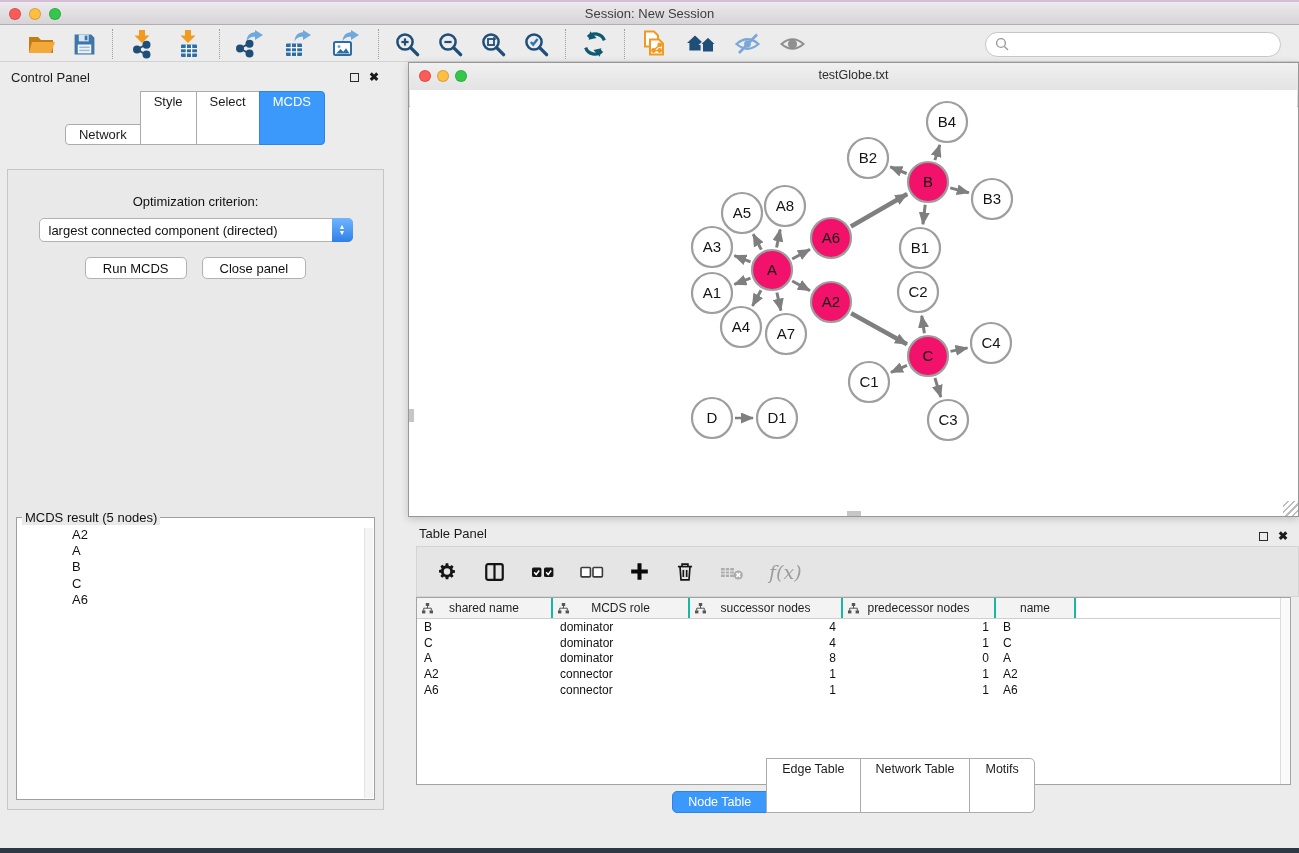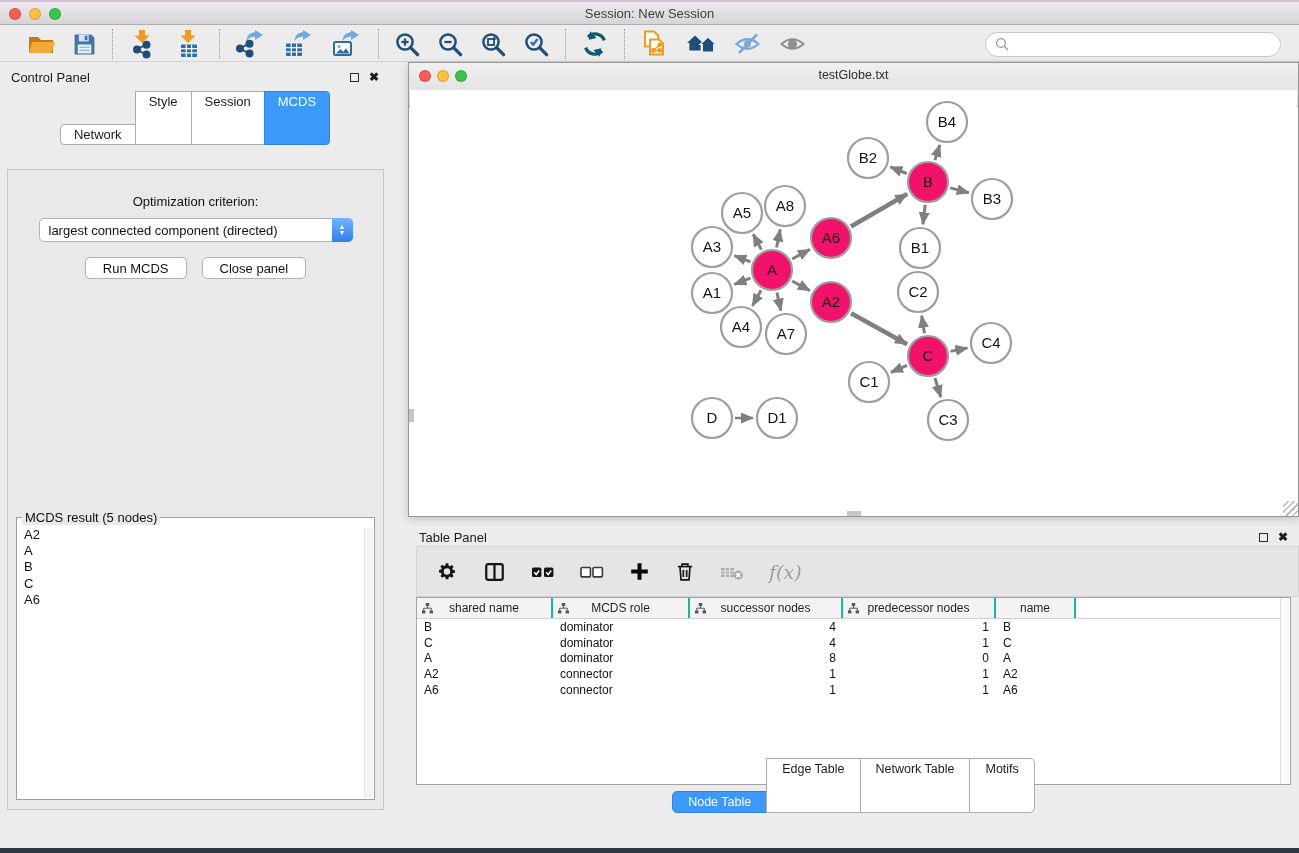--- a/index.html
+++ b/index.html
@@ -34,39 +34,39 @@
   .tab { background:#fff; border:1px solid #ABABAB; margin-left:-1px; font-size:13px; padding:2px 13px; color:#1B1B1B; cursor:pointer; }
   .tab:first-child { border-radius:4px 0 0 4px; margin-left:0;margin-top:33px; }
   .tab:last-child { border-radius:0 4px 4px 0; }
   .tab.active { background:#3B99FC; border-color:#3083E3; color:#fff; }
   .cp-body { position:absolute; left:7px; right:6px; top:106px; bottom:10px; border:1px solid #C6C6C6; background:#E9E9E9; }
   .opt-label { text-align:center; margin-top:24px; font-size:13px; color:#111; }
   .dropdown { margin:9px auto 0; width:314px; height:24px; background:#fff; border:1px solid #B2B2B2; border-radius:5px; position:relative; display:flex; align-items:center; font-size:13px; padding-left:9px; cursor:pointer; color:#111; }
   .dd-stepper { position:absolute; right:-1px; top:-1px; bottom:-1px; width:21px; border-radius:0 5px 5px 0; background:linear-gradient(#71B5FF,#2E7FE8); display:flex; flex-direction:column; align-items:center; justify-content:center; color:#fff; font-size:7px; line-height:6px; }
   .btn-row { display:flex; justify-content:center; gap:15px; margin-top:15px; }
   .cp-btn { background:#fff; border:1px solid #B2B2B2; border-radius:5px; height:22px; padding:0 17px; font-size:13px; color:#111; cursor:pointer; }
-  .result-box { position:absolute; left:8px; right:8px; top:347px; bottom:9px; border:1px solid #9F9F9F; background:#fff; }
+  .result-box { position:absolute; left:8px; right:8px; top:347px; bottom:9px; border:1px solid #9F9F9F; background:#fff;padding-left:48px; }
   .result-legend { position:absolute; top:-8px; left:5px; background:#E9E9E9; padding:0 3px; font-size:13px; color:#111; }
   .result-list { padding:9px 2px 0 7px; font-size:13px; line-height:16.2px; color:#111; }
   .result-scroll { position:absolute; right:1px; top:10px; bottom:1px; width:9px; background:#F4F4F4; border-left:1px solid #E4E4E4; }
 
   
   .network-window { position:absolute; left:408px; top:62px; width:891px; height:455px; background:#fff; border:1px solid #979797; box-shadow:0 2px 8px rgba(0,0,0,.18); }
   .nw-titlebar { position:relative; height:44px; background:linear-gradient(#F0F0F0,#DCDCDC); border-bottom:1px solid #ACACAC; }
   .nw-traffic { position:absolute; left:10px; top:7px; display:flex; gap:6px; }
   .nw-title { text-align:center; line-height:25px; font-size:12.5px; color:#2E2E2E; }
   .nw-canvas { position:absolute; left:1px; right:1px; top:27px; bottom:1px; background:#fff; }
   .nw-vthumb { position:absolute; left:0; top:346px; width:5px; height:13px; background:#C6C6C6; }
   .nw-hthumb { position:absolute; bottom:0; left:438px; width:14px; height:5px; background:#C6C6C6; }
   .nw-grip { position:absolute; right:0; bottom:0; width:15px; height:15px;
     background:repeating-linear-gradient(135deg, transparent 0 3px, #BDBDBD 3px 4.5px); }
 
   
   .table-panel { position:absolute; left:408px; top:517px; width:891px; height:303px; }
-  .tp-header { height:40px; display:flex; align-items:center; padding:8px 11px; font-size:13px; color:#1B1B1B; }
+  .tp-header { height:40px; display:flex; align-items:flex-end; padding:16px 11px; font-size:13px; color:#1B1B1B; }
   .tp-toolbar { position:absolute; left:8px; right:0; top:29px; height:51px; background:#E5E5E5; border:1px solid #D4D4D4; display:flex; align-items:center; gap:25px; padding:0 19px; }
   .tp-tool { background:none; border:none; display:flex; align-items:center; cursor:pointer; }
   .tp-tool.disabled { cursor:default; }
   .fx-label { font-family:"DejaVu Serif", serif; font-style:italic; font-size:19px; color:#9C9C9C; }
   .tp-table { position:absolute; left:8px; right:8px; top:80px; bottom:35px; background:#fff; border:1px solid #A3A3A3; overflow:hidden; }
   .thead { display:flex; height:21px; border-bottom:1px solid #CFCFCF; }
   .th { position:relative; background:#F3F3F3; border-right:2px solid #14b8a6; display:flex; align-items:center; justify-content:center; font-size:12px; color:#1F1F1F; }
   .th .hicon { position:absolute; left:5px; top:5px; }
   .tbody { }
   .tr { display:flex; height:15.8px; align-items:center; font-size:12px; color:#111; }
@@ -324,21 +324,21 @@
     <div class="cp-header">
       <span>Control Panel</span>
       <span class="panel-controls">
         <span class="float-btn"></span>
         <span class="close-x">✖</span>
       </span>
     </div>
     <div class="cp-tabs" id="cp-tabs">
         <div class="tab">Network</div>
         <div class="tab">Style</div>
-        <div class="tab">Session</div>
+        <div class="tab">Select</div>
         <div class="tab active">MCDS</div>
       </div>
     <div class="cp-body">
       <div class="opt-label">Optimization criterion:</div>
       <div class="dropdown">
         <span>largest connected component (directed)</span>
         <span class="dd-stepper">
             <span>▲</span>
             <span>▼</span>
           </span>

